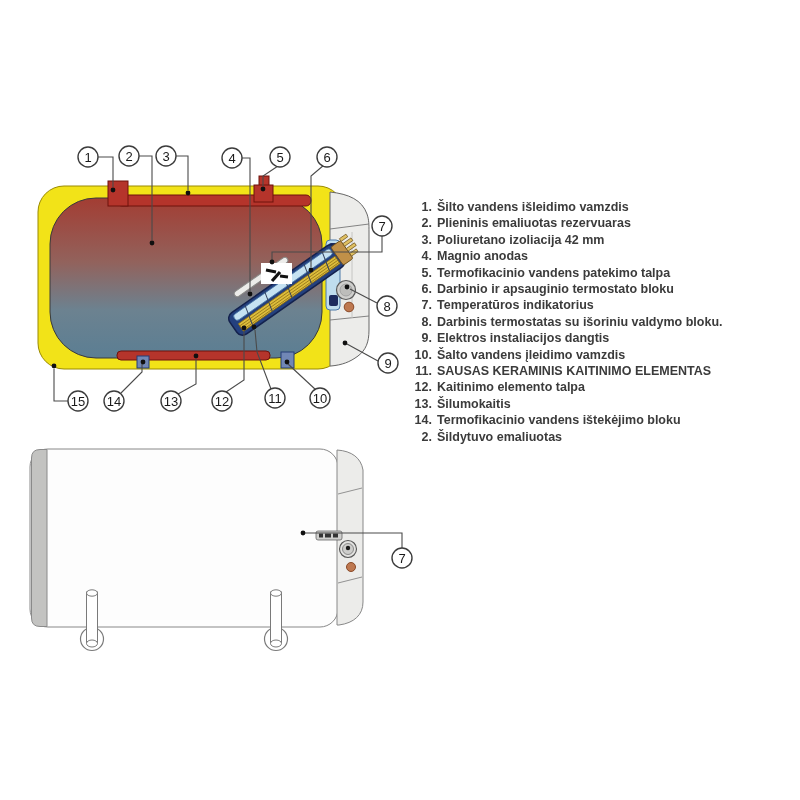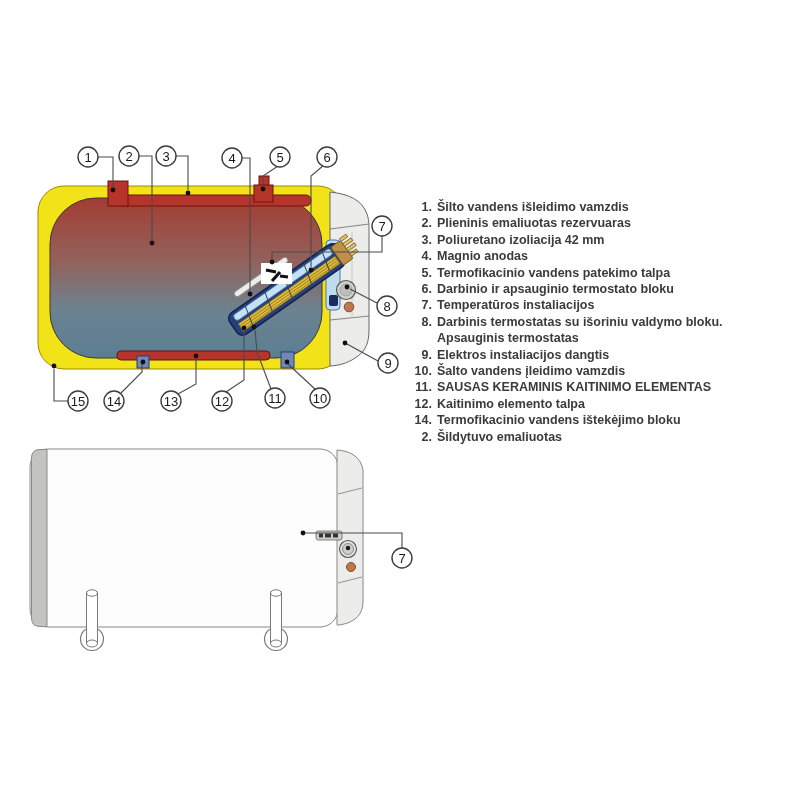--- a/index.html
+++ b/index.html
@@ -259,47 +259,47 @@
       <div class="lrow">
         <span class="lnum">5.</span>
         <span class="ltxt">Termofikacinio vandens patekimo talpa</span>
       </div>
       <div class="lrow">
         <span class="lnum">6.</span>
         <span class="ltxt">Darbinio ir apsauginio termostato bloku</span>
       </div>
       <div class="lrow">
         <span class="lnum">7.</span>
-        <span class="ltxt">Temperatūros instaliacijos</span>
+        <span class="ltxt">Temperatūros indikatorius</span>
       </div>
       <div class="lrow">
         <span class="lnum">8.</span>
         <span class="ltxt">Darbinis termostatas su išoriniu valdymo bloku.</span>
       </div>
       <div class="lrow">
-        <span class="lnum"></span>
-        <span class="ltxt">Apsauginis termostatas</span>
-      </div>
-      <div class="lrow">
         <span class="lnum">9.</span>
         <span class="ltxt">Elektros instaliacijos dangtis</span>
       </div>
       <div class="lrow">
         <span class="lnum">10.</span>
         <span class="ltxt">Šalto vandens įleidimo vamzdis</span>
       </div>
       <div class="lrow">
         <span class="lnum">11.</span>
         <span class="ltxt">SAUSAS KERAMINIS KAITINIMO ELEMENTAS</span>
       </div>
       <div class="lrow">
         <span class="lnum">12.</span>
         <span class="ltxt">Kaitinimo elemento talpa</span>
       </div>
       <div class="lrow">
+        <span class="lnum">13.</span>
+        <span class="ltxt">Šilumokaitis</span>
+      </div>
+      <div class="lrow">
         <span class="lnum">14.</span>
         <span class="ltxt">Termofikacinio vandens ištekėjimo bloku</span>
       </div>
       <div class="lrow">
         <span class="lnum">2.</span>
         <span class="ltxt">Šildytuvo emaliuotas</span>
       </div>
     </div>
 
 </div>

